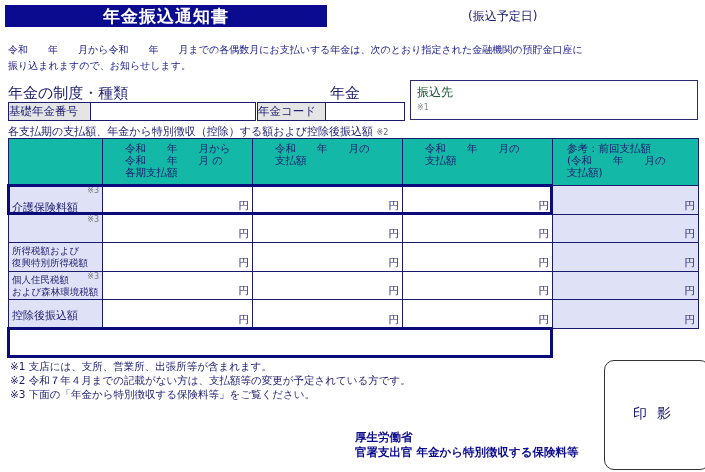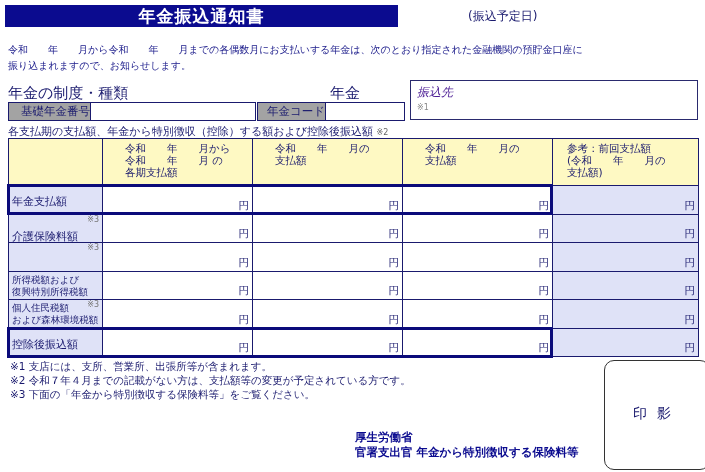--- a/index.html
+++ b/index.html
@@ -4,54 +4,54 @@
 <style>
   html, body { margin:0; padding:0; }
   body {
     width:705px; height:472px; position:relative; overflow:hidden;
     background:#ffffff;
     font-family:"DejaVu Sans", "Liberation Sans", sans-serif;
     color:#1a1a6e;
   }
   .abs { position:absolute; }
   .title-bar {
-    left:5px; top:5px; width:393px; height:22px;
+    left:5px; top:5px; width:322px; height:22px;
     background:#0b0b8f; color:#ffffff;
     font-weight:bold; font-size:17px; line-height:22px;
     text-align:center; letter-spacing:1px;
   }
   .sched { left:468px; top:8px; font-size:12px; color:#1a1a6e; }
   .para { left:8px; font-size:10px; color:#1a1a8a; white-space:nowrap; }
   .lbl { font-size:15px; color:#1a1a6e; white-space:nowrap; }
   .boxlbl {
-    background:#a3a3a3; border:1px solid #1a1a6e; box-sizing:border-box;
-    font-size:11.5px; line-height:17px; text-align:right; color:#1a1a6e;
+    background:#e5e5e5; border:1px solid #1a1a6e; box-sizing:border-box;
+    font-size:11.5px; line-height:17px; text-align:left; color:#1a1a6e;
   }
   .boxfld { border:1px solid #1a1a6e; box-sizing:border-box; background:#fff; }
   .furikomi {
     left:410px; top:80px; width:288px; height:40px;
     border:1.5px solid #2a2a6e; box-sizing:border-box; background:#fff;
   }
-  .furikomi .h { position:absolute; left:6px; top:3px; font-size:12px; color:#4c1d95;font-style:italic; }
+  .furikomi .h { position:absolute; left:6px; top:3px; font-size:12px; color:#14532d; }
   .furikomi .n { position:absolute; left:6px; top:22px; font-size:8px; color:#888; }
   .underline-title {
     left:8px; top:124px; width:690px; font-size:11px;
     border-bottom:1px solid #1a1a6e; padding-bottom:1px; white-space:nowrap;
   }
   .underline-title .sup { font-size:8px; color:#666; }
 
   table.main {
     position:absolute; left:8px; top:138px; width:690px;
     border-collapse:collapse; table-layout:fixed;
   }
   table.main td {
     border:1px solid #1a1a6e; padding:0; box-sizing:border-box;
     font-size:10.5px; color:#1a1a6e; vertical-align:top; position:relative;
   }
-  table.main tr.head td { height:47px; background:#fef9c3; }
+  table.main tr.head td { height:47px; background:#14b8a6; }
   table.main tr.body td { height:28.5px; }
   td.rowlbl { background:#dfe2f7; }
   td.prev { background:#dfe2f7; }
   .hdr { padding:3px 0 0 22px; line-height:12px; white-space:pre; }
   .yen { position:absolute; right:3px; bottom:1px; font-size:10.5px; }
   .rl { position:absolute; left:3px; font-size:11px; white-space:nowrap; }
   .rl.one { top:8px; }
   .rl.two { top:2px; font-size:9.5px; line-height:12px; }
   .star { position:absolute; right:3px; top:0px; font-size:8px; color:#777; }
   .thick-box { position:absolute; border:3px solid #0b0b7a; box-sizing:border-box; pointer-events:none; }
@@ -117,37 +117,20 @@
         </td>
     <td>
           <div class="hdr" style="padding-left:14px">参考：前回支払額
 (令和　　年　　月の
 支払額)</div>
         </td>
   </tr>
 
   <tr class="body">
     <td class="rowlbl">
-          <span class="rl one">年金支払額</span>
-        </td>
-    <td>
-          <span class="yen">円</span>
-        </td>
-    <td>
-          <span class="yen">円</span>
-        </td>
-    <td>
-          <span class="yen">円</span>
-        </td>
-    <td class="prev">
-          <span class="yen">円</span>
-        </td>
-  </tr>
-  <tr class="body">
-    <td class="rowlbl">
           <span class="rl one" style="top:14px">介護保険料額</span>
           <span class="star">※3</span>
         </td>
     <td>
           <span class="yen">円</span>
         </td>
     <td>
           <span class="yen">円</span>
         </td>
     <td>

